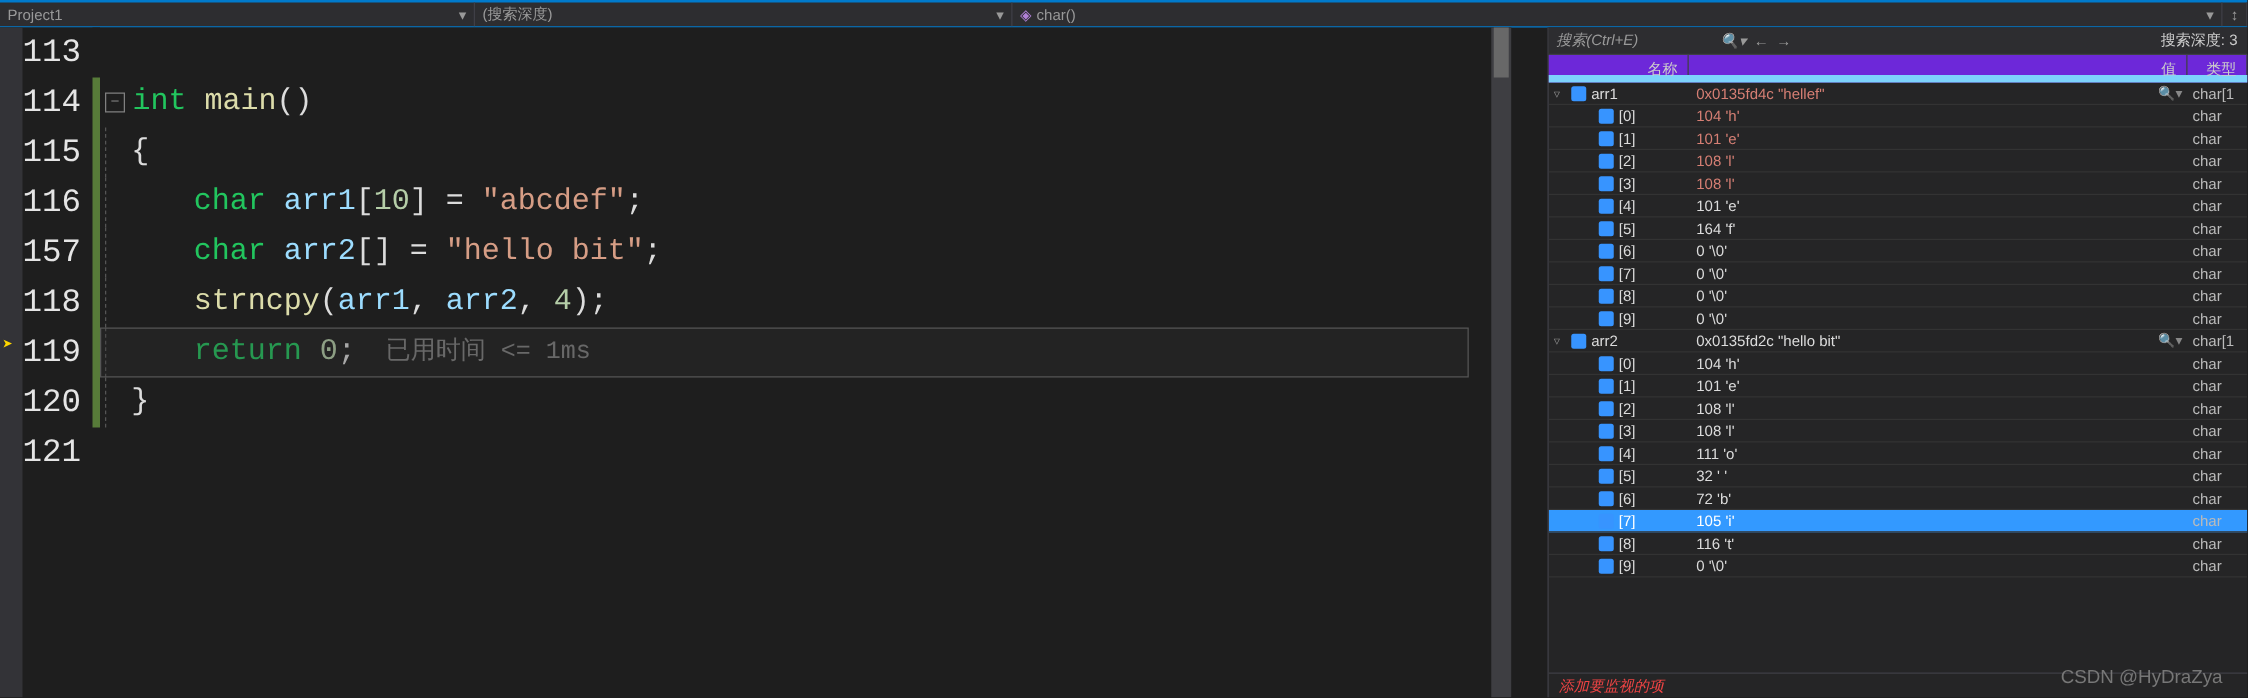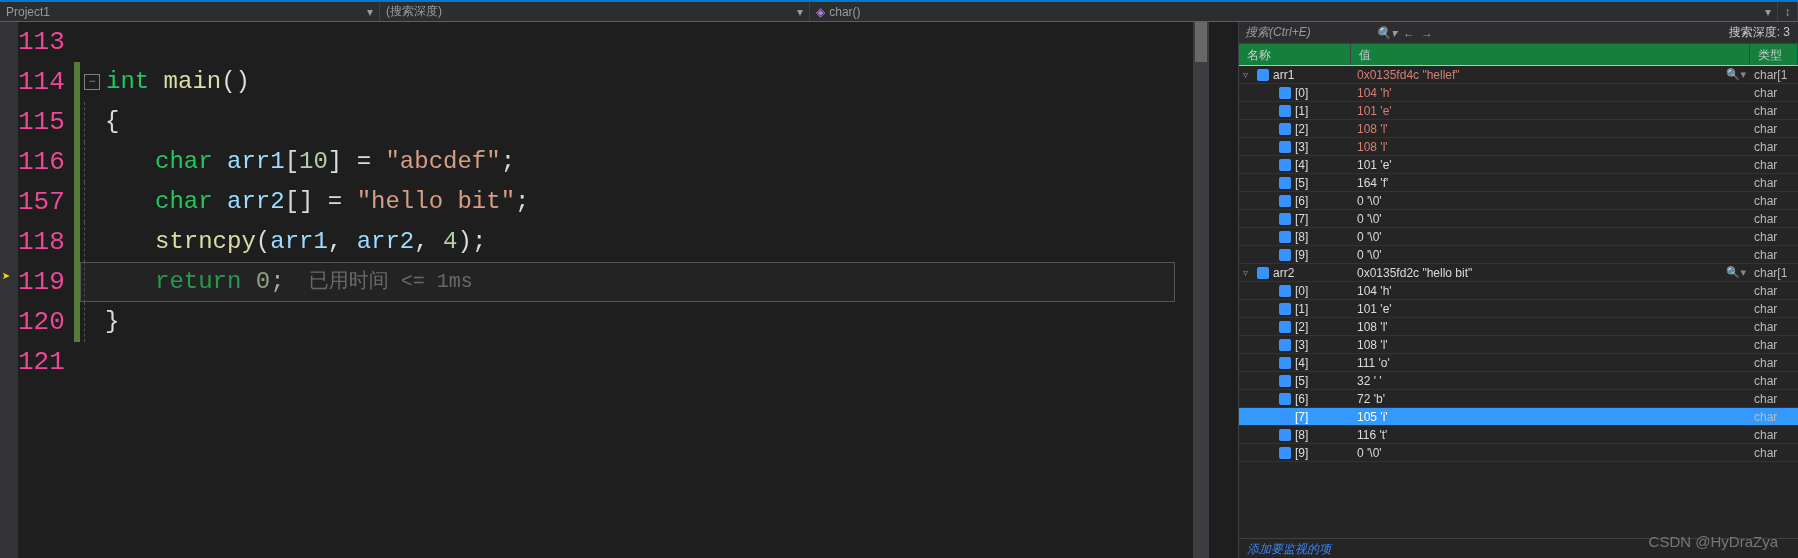--- a/index.html
+++ b/index.html
@@ -4,21 +4,21 @@
 <style>
 * { margin:0; padding:0; box-sizing:border-box; }
 body { background:#1e1e1e; color:#dcdcdc; font-family:Consolas,'Courier New',monospace; font-size:13px; overflow:hidden; width:1798px; height:558px; }
 .top-bar { display:flex; height:22px; background:#2d2d30; border-bottom:1px solid #007acc; border-top:2px solid #007acc; align-items:center; }
 .top-seg { display:flex; align-items:center; height:100%; border-right:1px solid #3f3f46; padding:0 6px; color:#999; font-family:'Segoe UI',sans-serif; font-size:12px; }
 .top-seg .drop { margin-left:auto; color:#999; }
 .main { display:flex; height:calc(100% - 22px); }
 .editor-side { flex:1; display:flex; background:#1e1e1e; position:relative; }
 .bp-gutter { width:18px; background:#333337; position:relative; }
 .bp-arrow { position:absolute; left:2px; color:#ffd700; font-size:14px; }
-.lineno-col { width:56px; text-align:left; padding-right:12px; color:#ec4899; font-size:26px; line-height:40px; user-select:none; }
+.lineno-col { width:56px; text-align:left; padding-right:12px; color:#e5e5e5; font-size:26px; line-height:40px; user-select:none; }
 .change-bar { width:6px; background:#1e1e1e; position:relative; }
 .green-bar { position:absolute; left:0; width:6px; background:#577b39; }
 .code-area { flex:1; position:relative; font-size:24px; line-height:40px; padding-left:4px; }
 .code-line { white-space:pre; height:40px; display:flex; align-items:center; }
 .fold-box { display:inline-block; width:16px; height:16px; border:1px solid #808080; color:#808080; font-size:12px; line-height:14px; text-align:center; margin-right:6px; background:#1e1e1e; }
 .vert-guide { border-left:1px dashed #555; display:inline-block; width:1px; align-self:stretch; }
 .kw { color:#22c55e; }
 .fn { color:#dcdcaa; }
 .str { color:#d69d85; }
 .num { color:#b5cea8; }
@@ -26,36 +26,36 @@
 .txt { color:#dcdcdc; }
 .dim { color:#808080; font-size:20px; }
 .cur-hl { position:absolute; left:0; right:18px; height:40px; border:1px solid #555; background:rgba(50,50,50,0.3); pointer-events:none; }
 .scroll-v { width:16px; background:#3e3e42; position:relative; }
 .scroll-thumb { position:absolute; left:2px; right:2px; top:0; height:40px; background:#686868; }
 .watch-side { width:560px; background:#252526; border-left:1px solid #3f3f46; display:flex; flex-direction:column; font-family:'Segoe UI',sans-serif; font-size:12px;margin-left:29px; }
 .watch-top { display:flex; height:22px; align-items:center; background:#2d2d30; border-bottom:1px solid #3f3f46; }
 .search-box { flex:0 0 200px; display:flex; align-items:center; padding:0 6px; color:#999; font-style:italic; }
 .search-icons { margin-left:auto; display:flex; gap:6px; color:#999; }
 .depth-lbl { margin-left:auto; padding:0 8px; color:#ccc; }
-.watch-head { display:flex; height:22px; background:#15803d; border-bottom:1px solid #7dd3fc; }
+.watch-head { display:flex; height:22px; background:#6d28d9; border-bottom:6px solid #7dd3fc;text-align:right; }
 .col-h { padding:3px 8px; color:#ccc; border-right:1px solid #3f3f46; }
 .col-name { width:112px; }
 .col-value { flex:1; }
 .col-type { width:48px; }
 .watch-body { flex:1; overflow:hidden; }
 .watch-row { display:flex; height:18px; align-items:center; border-bottom:1px solid #333; }
 .watch-row.sel { background:#3399ff; color:#fff; }
 .wr-name { width:112px; display:flex; align-items:center; padding-left:4px; gap:4px; }
 .wr-value { flex:1; padding-left:6px; display:flex; align-items:center; }
 .wr-type { width:48px; padding-left:4px; color:#bbb; }
 .exp-ar { color:#888; width:10px; font-size:10px; }
 .var-ico { width:12px; height:12px; background:#3794ff; border-radius:2px; display:inline-block; flex-shrink:0; }
 .changed { color:#d67f74; }
 .mag { color:#888; margin-left:auto; margin-right:4px; font-size:11px; }
-.watch-foot { height:20px; padding:2px 8px; font-style:italic; color:#3b82f6; border-top:1px solid #3f3f46; }
+.watch-foot { height:20px; padding:2px 8px; font-style:italic; color:#ef4444; border-top:1px solid #3f3f46; }
 .watermark { position:absolute; right:20px; bottom:8px; color:#777; font-family:'Segoe UI',sans-serif; font-size:15px; pointer-events:none; }
 </style>
 </head>
 <body>
 
 <div class="top-bar">
   <div class="top-seg" style="width:380px">
     <span>Project1</span>
     <span class="drop">▾</span>
   </div>

